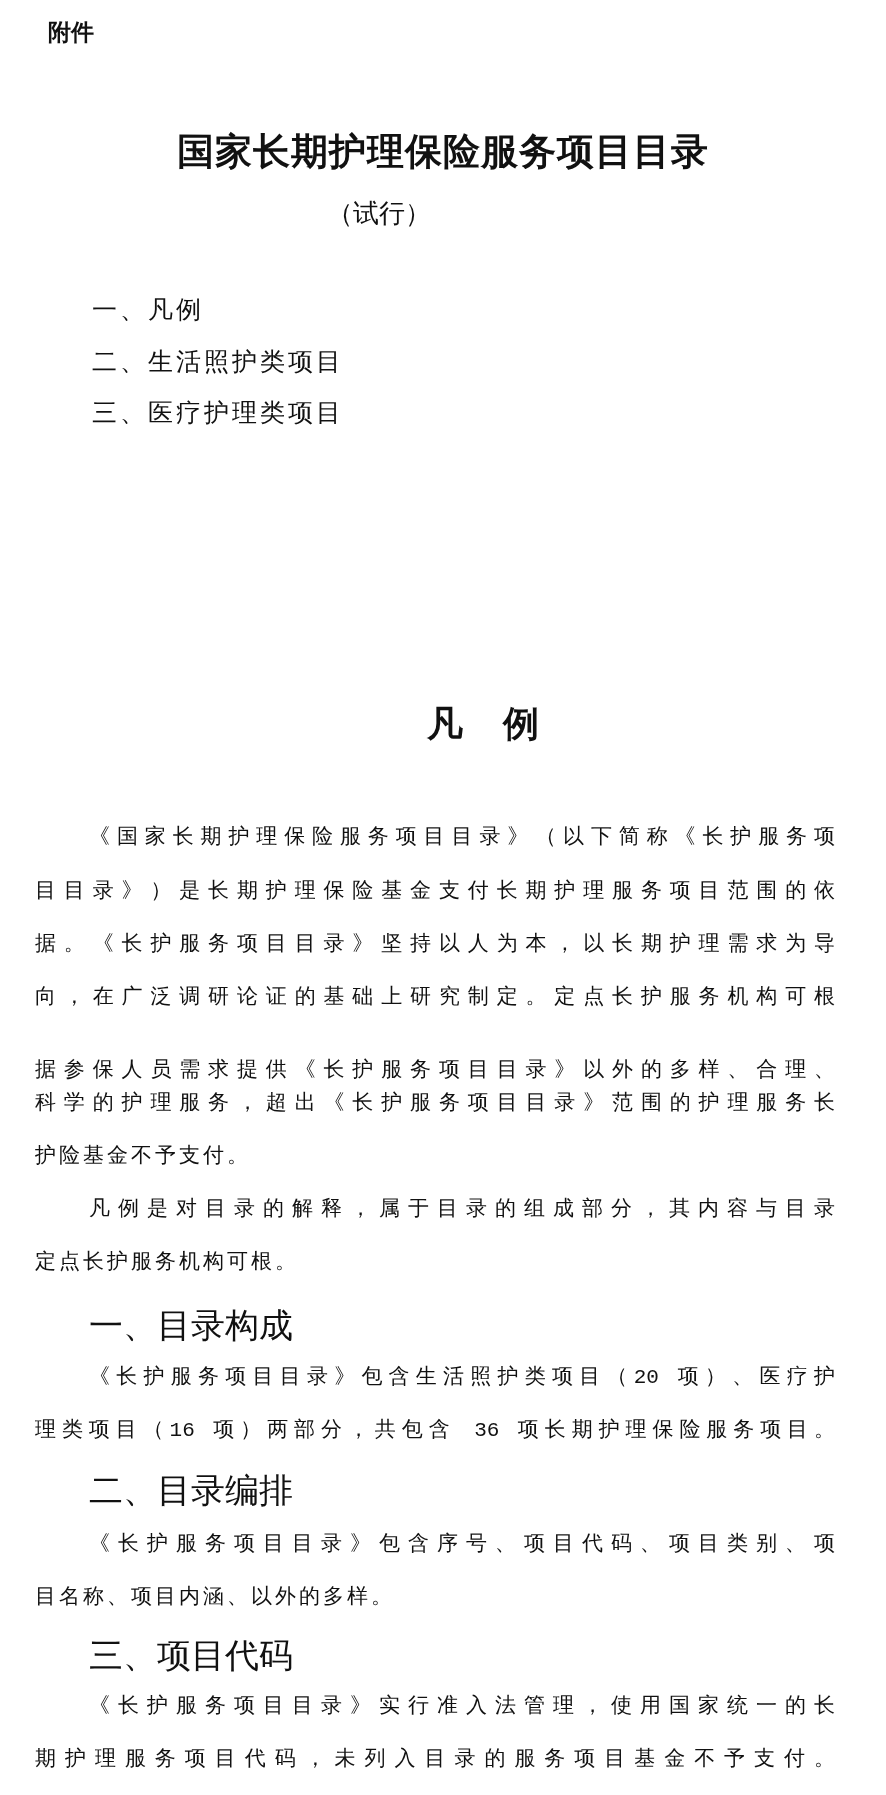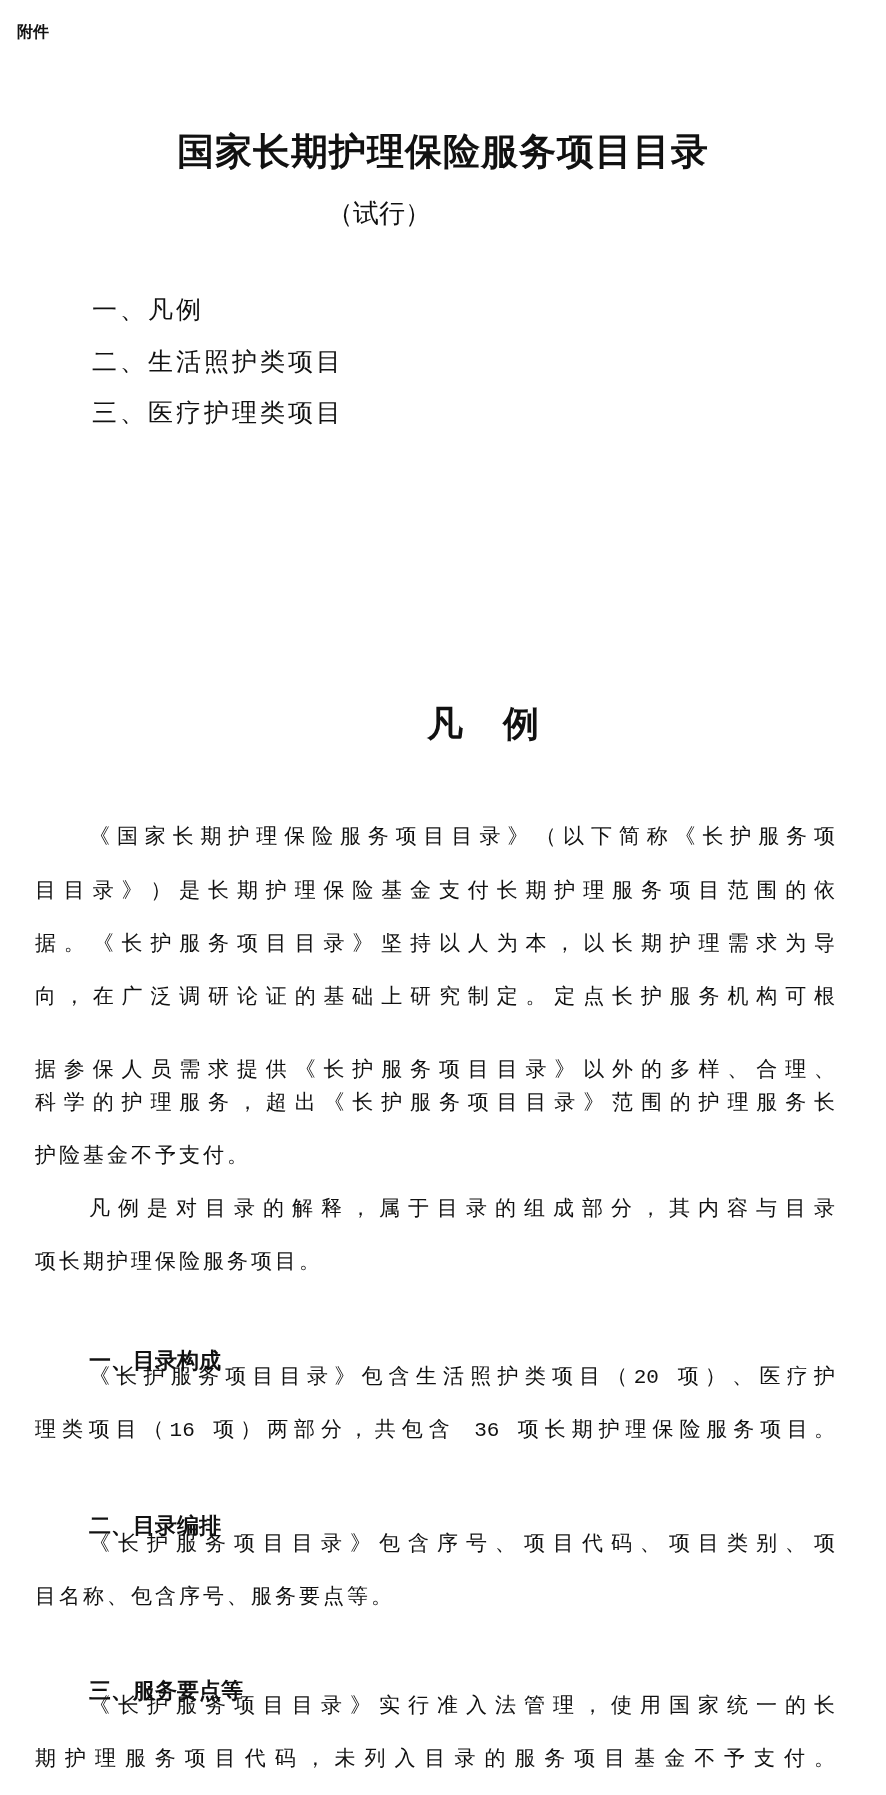--- a/index.html
+++ b/index.html
@@ -1,32 +1,32 @@
 <!DOCTYPE html>
 <html><head>
 <meta charset="utf-8">
 <style>
   html, body { margin:0; padding:0; background:#ffffff; }
   body { width:886px; height:1795px; position:relative; overflow:hidden; color:#111111;
          font-family: "DejaVu Serif", "Liberation Serif", serif; }
   .abs { position:absolute; white-space:nowrap; }
-  .attach { left:17px; top:14px; font-size:16px; font-weight:bold; line-height:36px;
+  .attach { left:48px; top:14px; font-size:23px; font-weight:bold; line-height:36px;
             font-family:"DejaVu Sans", "Liberation Sans", sans-serif; }
   .title { left:0; width:886px; top:128px; text-align:center; font-size:37px; font-weight:bold; line-height:46px;
            font-family:"DejaVu Serif", serif; letter-spacing:1px; }
   .subtitle { left:0; width:758px; top:196px; text-align:center; font-size:26px; line-height:34px; }
   .toc { left:92px; font-size:25px; line-height:36px; letter-spacing:3px; }
   .sec-title { left:0; width:886px; top:700px; text-align:center; font-size:36px; font-weight:bold; line-height:46px;
                word-spacing:0; letter-spacing:0;padding-left:40px; }
   .sec-title span.gap { display:inline-block; width:40px; }
   .line { left:35px; width:800px; font-size:21px; line-height:38px; text-align:justify; text-align-last:justify;font-family:Liberation Mono, monospace; }
   .line.indent { left:89px; width:746px; }
   .line.last { text-align-last:left; letter-spacing:3px; }
-  .heading { left:89px; font-size:22px; font-weight:bold; line-height:36px;
-             font-family:"DejaVu Sans", "Liberation Sans", sans-serif;margin-top:36px; }
+  .heading { left:89px; font-size:34px; font-weight:normal; line-height:36px;
+             font-family:"DejaVu Sans", "Liberation Sans", sans-serif; }
 </style>
 </head>
 <body>
 
 <div>
 
   <div class="abs attach">附件</div>
 
   <div class="abs title">国家长期护理保险服务项目目录</div>
   <div class="abs subtitle">（试行）</div>
@@ -46,34 +46,34 @@
     <div class="abs line" style="top:873px">目目录》）是长期护理保险基金支付长期护理服务项目范围的依</div>
     <div class="abs line" style="top:926px">据。《长护服务项目目录》坚持以人为本，以长期护理需求为导</div>
     <div class="abs line" style="top:979px">向，在广泛调研论证的基础上研究制定。定点长护服务机构可根</div>
     <div class="abs line" style="top:1052px">据参保人员需求提供《长护服务项目目录》以外的多样、合理、</div>
     <div class="abs line" style="top:1085px">科学的护理服务，超出《长护服务项目目录》范围的护理服务长</div>
     <div class="abs line last" style="top:1138px">护险基金不予支付。</div>
   </div>
 
   <div>
     <div class="abs line indent" style="top:1191px">凡例是对目录的解释，属于目录的组成部分，其内容与目录</div>
-    <div class="abs line last" style="top:1244px">项长期护理保险服务项目。</div>
+    <div class="abs line last" style="top:1244px">定点长护服务机构可根。</div>
   </div>
 
   <div class="abs heading" style="top:1307px">一、目录构成</div>
   <div>
     <div class="abs line indent" style="top:1359px">《长护服务项目目录》包含生活照护类项目（20 项）、医疗护</div>
     <div class="abs line" style="top:1412px">理类项目（16 项）两部分，共包含 36 项长期护理保险服务项目。</div>
   </div>
 
   <div class="abs heading" style="top:1472px">二、目录编排</div>
   <div>
     <div class="abs line indent" style="top:1526px">《长护服务项目目录》包含序号、项目代码、项目类别、项</div>
-    <div class="abs line last" style="top:1579px">目名称、包含序号、服务要点等。</div>
+    <div class="abs line last" style="top:1579px">目名称、项目内涵、以外的多样。</div>
   </div>
 
-  <div class="abs heading" style="top:1637px">三、服务要点等</div>
+  <div class="abs heading" style="top:1637px">三、项目代码</div>
   <div>
     <div class="abs line indent" style="top:1688px">《长护服务项目目录》实行准入法管理，使用国家统一的长</div>
     <div class="abs line" style="top:1741px">期护理服务项目代码，未列入目录的服务项目基金不予支付。</div>
   </div>
 
 </div>
 
 </body></html>

